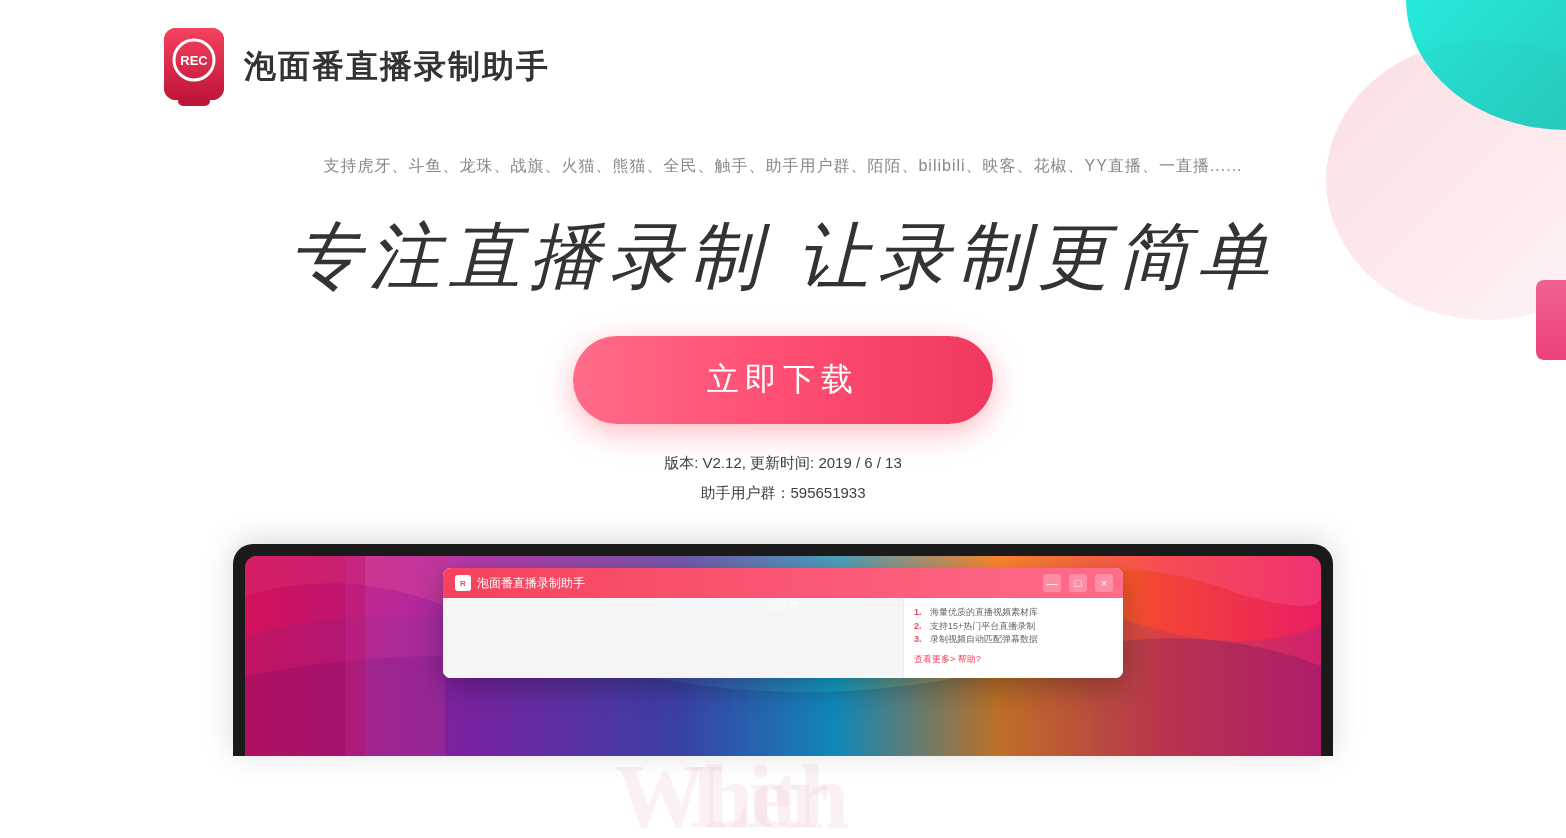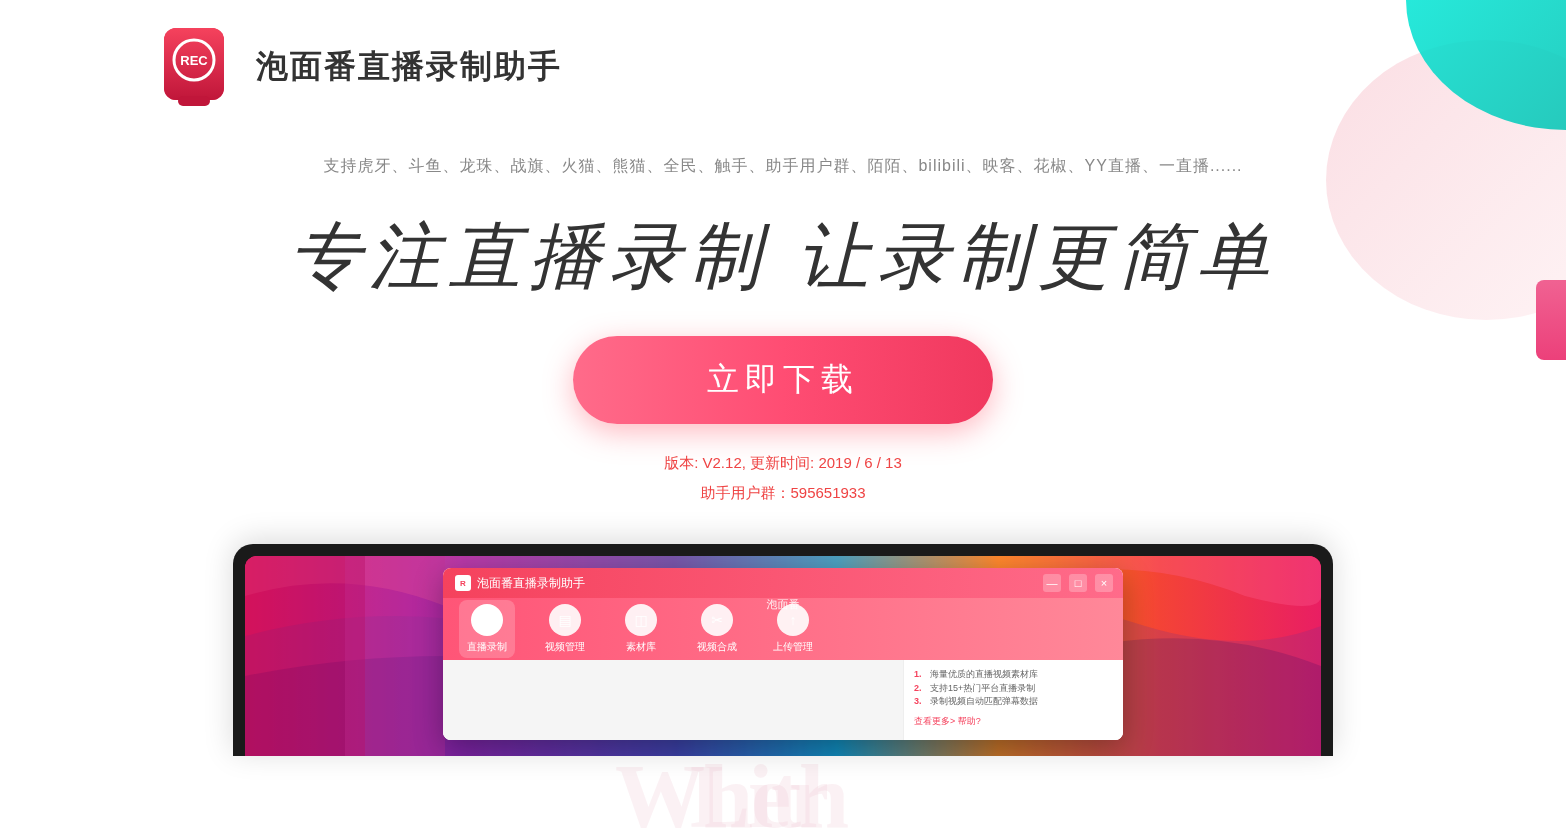--- a/index.html
+++ b/index.html
@@ -52,21 +52,21 @@
       border-radius: 8px 0 0 8px;
     }
 
     
     header {
       position: relative;
       z-index: 10;
       padding: 28px 0 20px 160px;
       display: flex;
       align-items: center;
-      gap: 28px;
+      gap: 16px;
     }
     .logo-icon {
       width: 68px;
       height: 78px;
       flex-shrink: 0;
     }
     .app-title {
       font-size: 32px;
       font-weight: 600;
       color: #333;
@@ -118,21 +118,21 @@
       letter-spacing: 6px;
       cursor: pointer;
       box-shadow: 0 8px 30px rgba(255, 80, 100, 0.4);
       transition: opacity 0.2s;
     }
 
     
     .info-text {
       text-align: center;
       margin-top: 24px;
-      color: #ef4444;
+      color: #404040;
       font-size: 15px;
       line-height: 2;
     }
 
     
     .mockup-section {
       position: relative;
       z-index: 10;
       margin-top: 36px;
       display: flex;
@@ -422,42 +422,20 @@
           <div class="app-titlebar-logo">R</div>
           <span class="app-titlebar-name">泡面番直播录制助手</span>
           <span class="app-titlebar-brand">泡面番</span>
           <div class="app-titlebar-controls">
             <div class="ctrl-btn">—</div>
             <div class="ctrl-btn">□</div>
             <div class="ctrl-btn">×</div>
           </div>
         </div>
 
-        <div class="app-nav">
-          <div class="app-nav-item active">
-            <div class="nav-icon-circle">▶</div>
-            <span>直播录制</span>
-          </div>
-          <div class="app-nav-item">
-            <div class="nav-icon-circle">▤</div>
-            <span>视频管理</span>
-          </div>
-          <div class="app-nav-item">
-            <div class="nav-icon-circle">◫</div>
-            <span>素材库</span>
-          </div>
-          <div class="app-nav-item">
-            <div class="nav-icon-circle">✂</div>
-            <span>视频合成</span>
-          </div>
-          <div class="app-nav-item">
-            <div class="nav-icon-circle">↑</div>
-            <span>上传管理</span>
-          </div>
-        </div>
 
         <div class="app-content-area">
           <div class="app-content-left"></div>
           <div class="app-content-right">
             <div class="feature-item">
               <span class="feature-num">1.</span>
               <span>海量优质的直播视频素材库</span>
             </div>
             <div class="feature-item">
               <span class="feature-num">2.</span>

